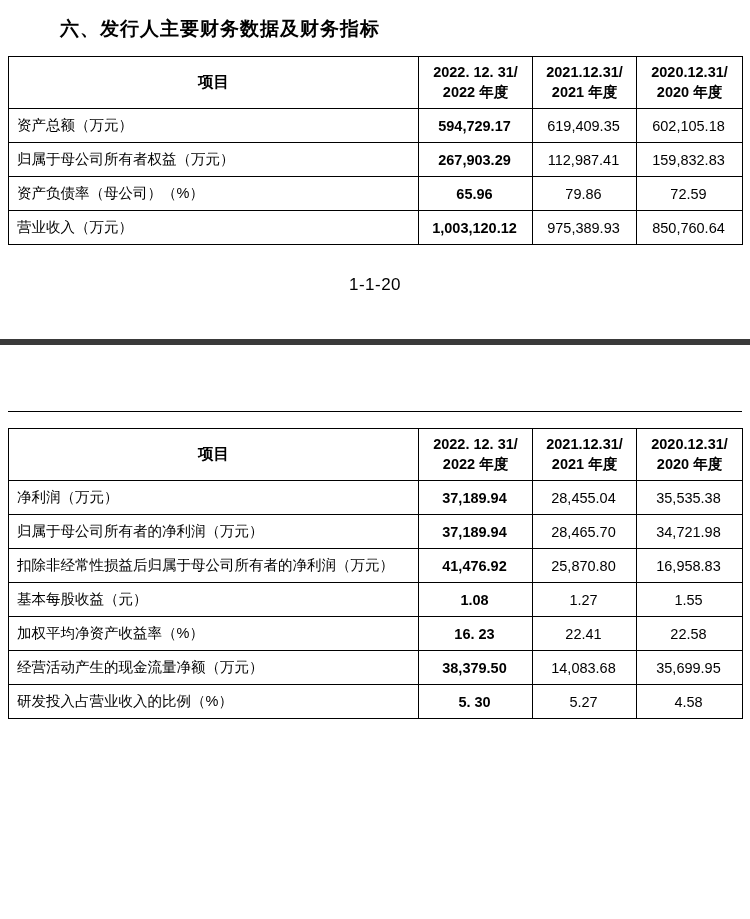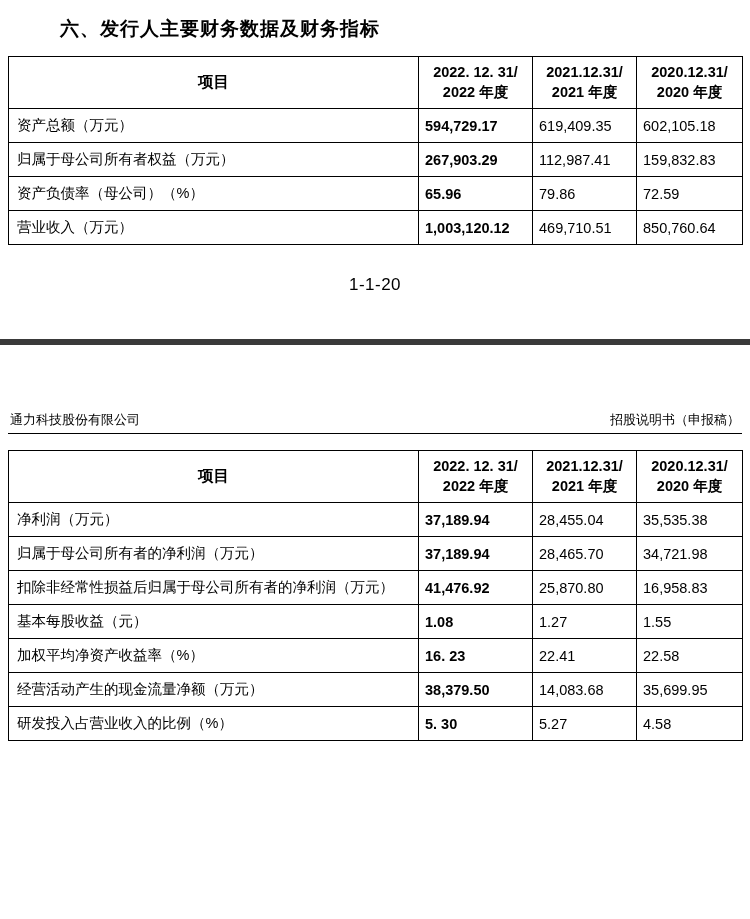--- a/index.html
+++ b/index.html
@@ -47,21 +47,21 @@
   table.fin thead th.hdr-item {
     font-size: 15.5px;
   }
   table.fin tbody td.label {
     text-align: left;
     padding-left: 8px;
     font-size: 14.5px;
     line-height: 1.45;
   }
   table.fin tbody td.val {
-    text-align: left;
+    text-align: center;
     padding-right: 8px;
     font-size: 14.5px;
     font-family: "Liberation Sans", "DejaVu Sans", sans-serif;
   }
   table.fin tbody td.val.bold {
     font-weight: bold;
   }
   col.c-item { width: 410px; }
   col.c-y1 { width: 114px; }
   col.c-y2 { width: 104px; }
@@ -143,36 +143,32 @@
       </tr>
       <tr>
         <td class="label">资产负债率（母公司）（%）</td>
         <td class="val bold">65.96</td>
         <td class="val">79.86</td>
         <td class="val">72.59</td>
       </tr>
       <tr>
         <td class="label">营业收入（万元）</td>
         <td class="val bold">1,003,120.12</td>
-        <td class="val">469,710.51</td>
+        <td class="val">975,389.93</td>
         <td class="val">850,760.64</td>
       </tr>
     </tbody>
   </table>
 
   <div class="page-number">1-1-20</div>
 
   <div class="sep-space-top"></div>
   <div class="page-sep"></div>
   <div class="sep-space-bottom"></div>
 
-  <div class="running-head">
-    <div>通力科技股份有限公司</div>
-    <div>招股说明书（申报稿）</div>
-  </div>
   <div class="head-rule"></div>
 
   <table class="fin">
     <colgroup>
       <col class="c-item">
         <col class="c-y1">
         <col class="c-y2">
         <col class="c-y3">
     </colgroup>
     <thead>

